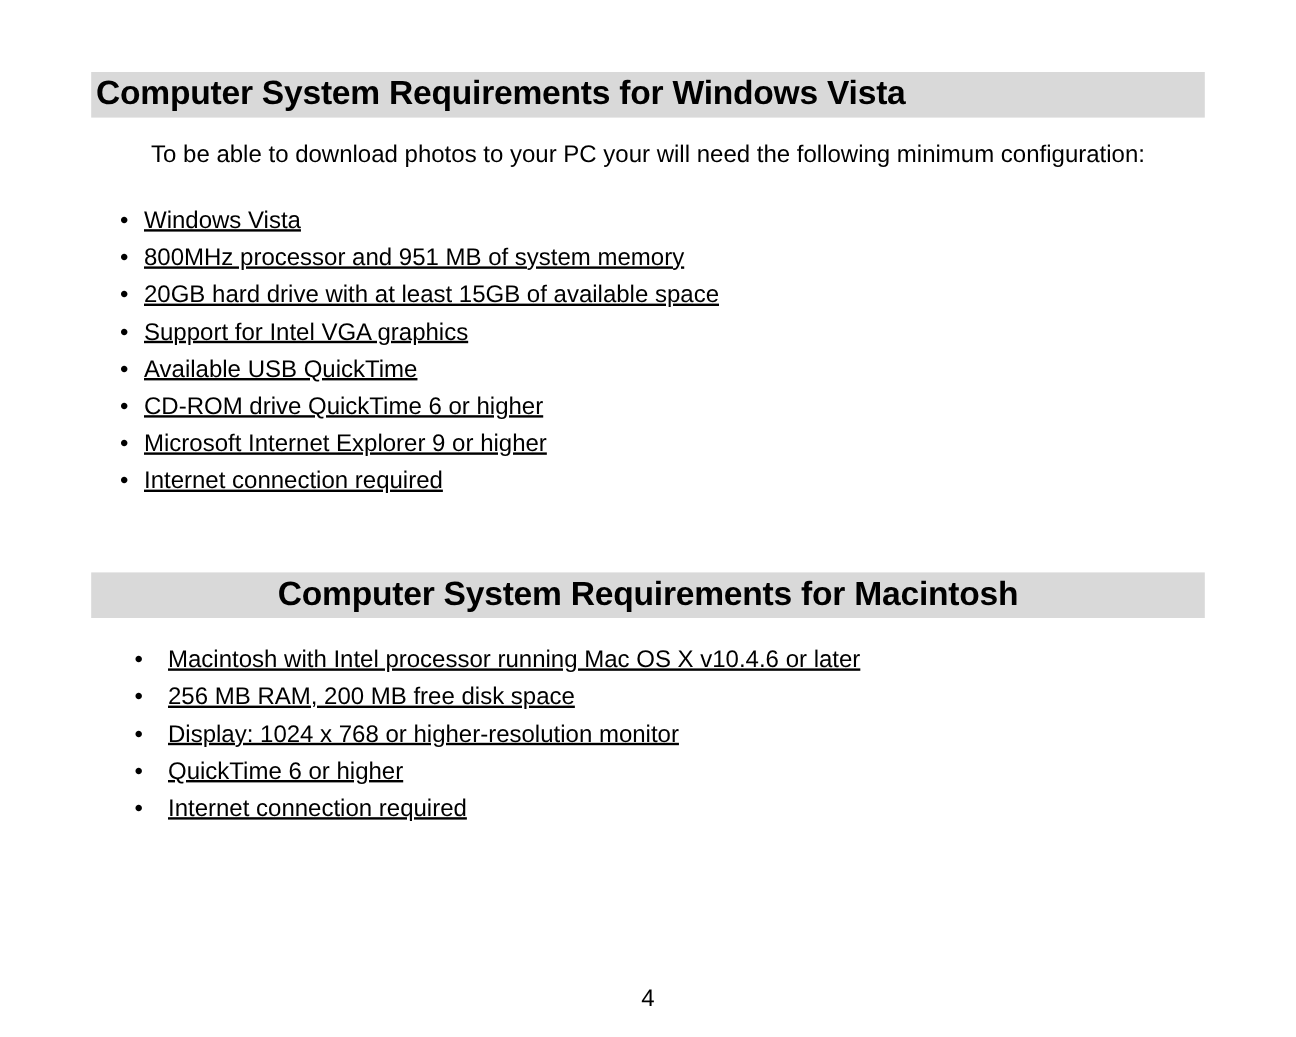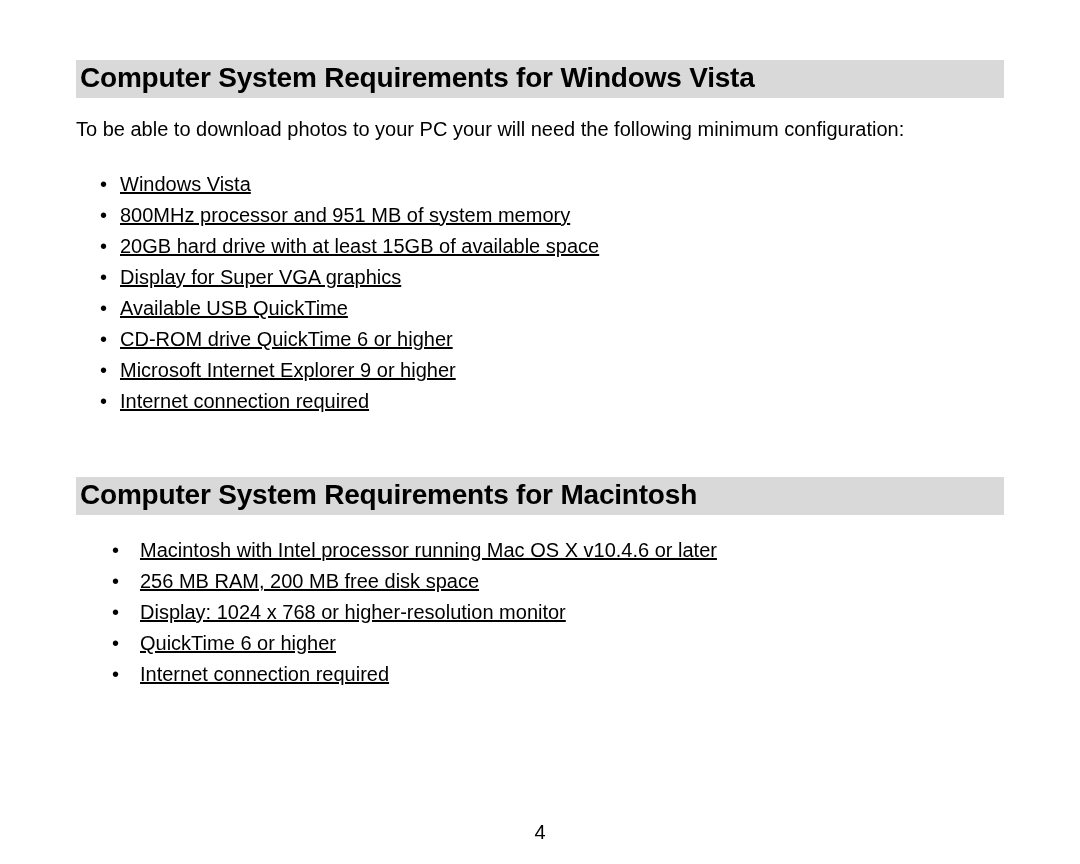--- a/index.html
+++ b/index.html
@@ -16,40 +16,41 @@
       background: #d9d9d9;
       font-size: 28px;
       font-weight: bold;
       padding: 2px 4px 4px 4px;
       margin-bottom: 20px;
       letter-spacing: -0.2px;
     }
     .intro-text {
       font-size: 20px;
       margin-bottom: 28px;
+      text-align: center;
     }
     ul.requirements {
       list-style: none;
       padding-left: 24px;
       margin-bottom: 60px;
     }
     ul.requirements li {
       font-size: 20px;
       line-height: 1.55;
       position: relative;
       padding-left: 20px;
       text-decoration: underline;
     }
     ul.requirements li::before {
       content: "•";
       position: absolute;
       left: 0;
       top: 0;
     }
-    .mac-section .section-heading { margin-top: 36px; }
+    .mac-section .section-heading { margin-top: 36px; text-align: center; }
     .mac-section ul.requirements { padding-left: 36px; }
     .mac-section ul.requirements li { padding-left: 28px; }
     .page-number {
       position: absolute;
       bottom: 20px;
       left: 0;
       width: 1080px;
       text-align: center;
       font-size: 20px;
     }
@@ -57,21 +58,21 @@
 </head>
 <body>
 
 <div class="win-section">
   <h2 class="section-heading">Computer System Requirements for Windows Vista</h2>
   <p class="intro-text">To be able to download photos to your PC your will need the following minimum configuration:</p>
   <ul class="requirements">
     <li>Windows Vista</li>
     <li>800MHz processor and 951 MB of system memory</li>
     <li>20GB hard drive with at least 15GB of available space</li>
-    <li>Display for Super VGA graphics</li>
+    <li>Support for Intel VGA graphics</li>
     <li>Available USB QuickTime</li>
     <li>CD-ROM drive QuickTime 6 or higher</li>
     <li>Microsoft Internet Explorer 9 or higher</li>
     <li>Internet connection required</li>
   </ul>
 </div>
 
 <div class="mac-section">
   <h2 class="section-heading">Computer System Requirements for Macintosh</h2>
   <ul class="requirements">

